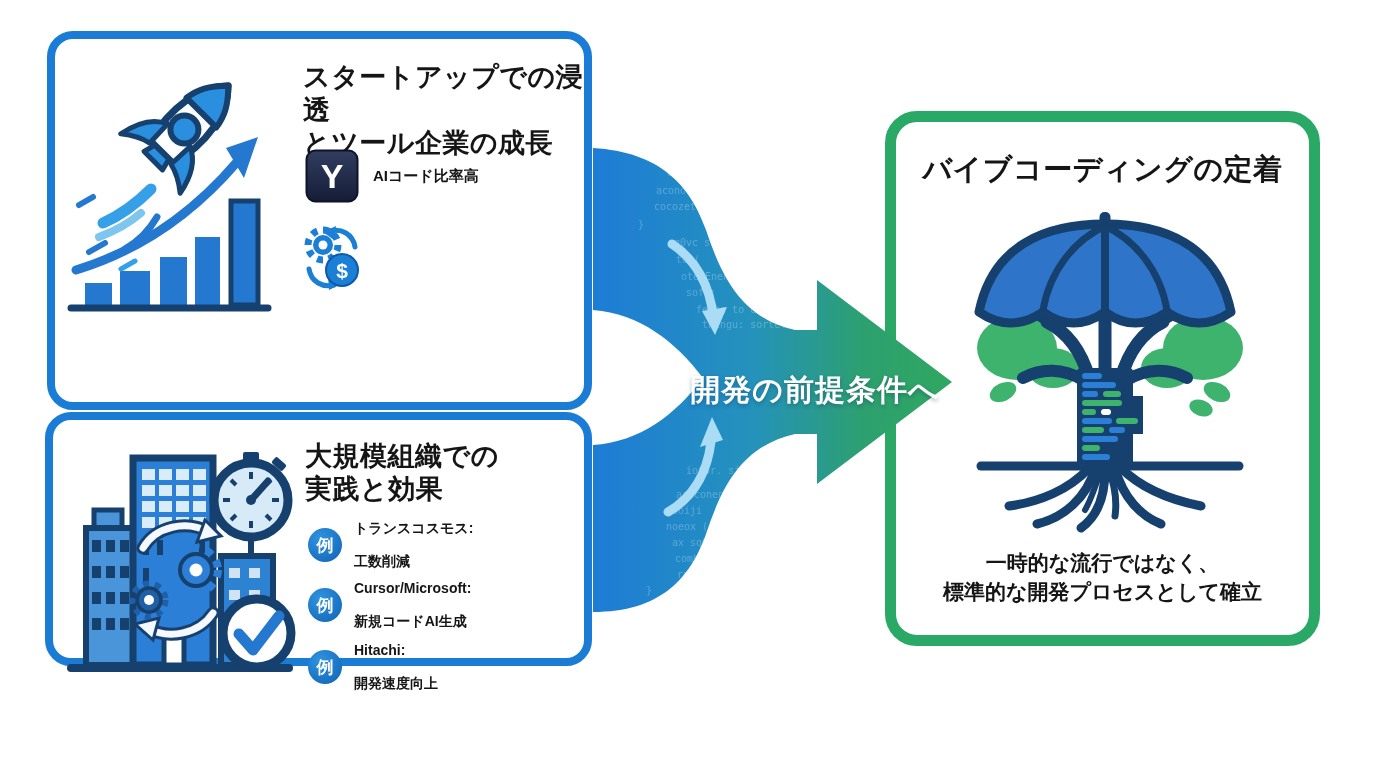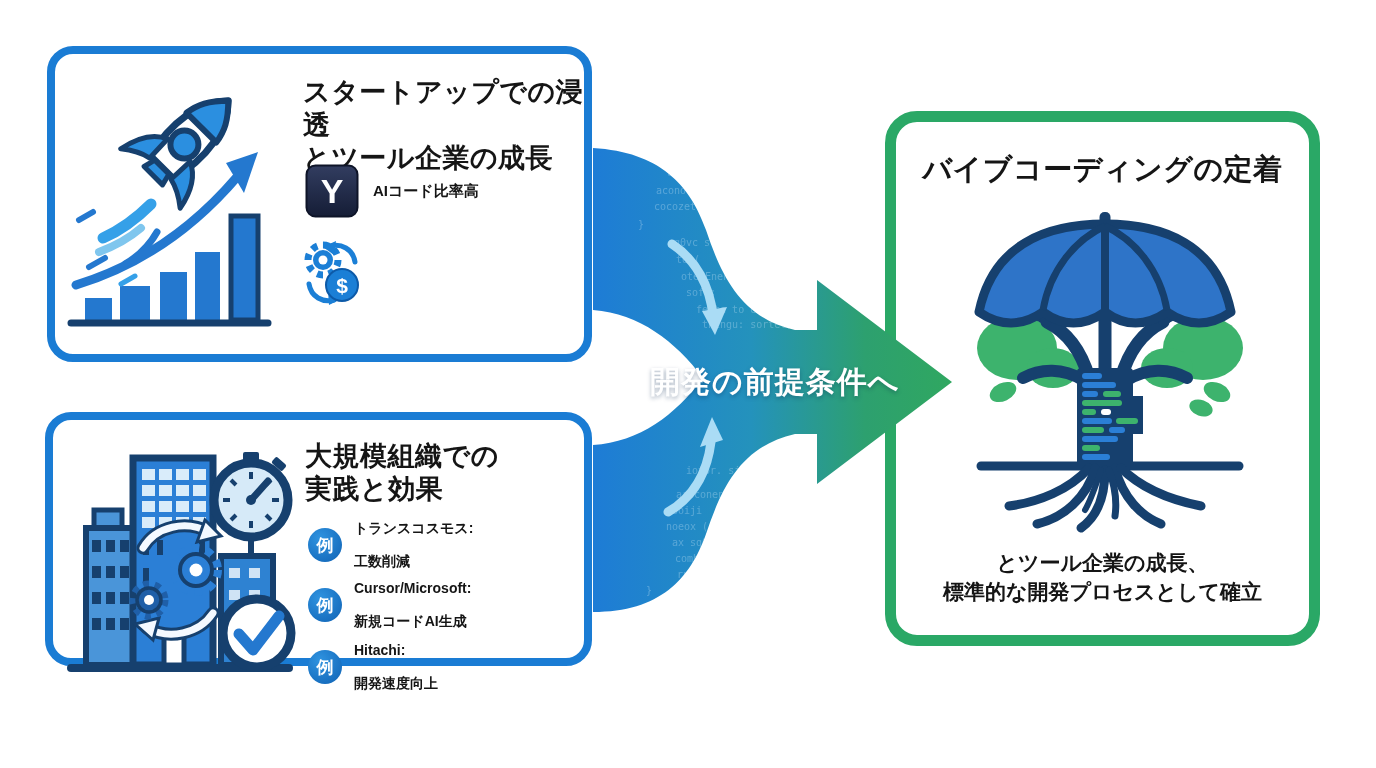--- a/index.html
+++ b/index.html
@@ -15,21 +15,21 @@
   .row2{align-items:flex-start;}
   .item-text{font-size:22px;line-height:26px;font-weight:700;}
   .eb-title{left:252px;top:20px;font-size:27px;line-height:33px;font-weight:700;letter-spacing:.5px;}
   .ex-row{position:absolute;display:flex;align-items:center;gap:12px;left:255px;}
   .ex-badge{width:34px;height:34px;border-radius:50%;background:radial-gradient(circle at 35% 30%,#2f93e0,#0f62b4);
             color:#fff;font-size:17px;font-weight:700;display:flex;align-items:center;justify-content:center;flex:0 0 34px;}
   .ex-text{font-size:14px;line-height:33px;font-weight:700;}
   .rb-title{left:0;top:28px;width:100%;text-align:center;font-size:29px;font-weight:700;letter-spacing:.5px;}
   .rb-caption{left:0;top:426px;width:100%;text-align:center;font-size:21px;line-height:29px;font-weight:700;}
   .ribbon{position:absolute;left:580px;top:136px;z-index:2;}
-  .arrow-label{position:absolute;left:650px;top:362px;width:330px;z-index:4;
+  .arrow-label{position:absolute;left:650px;top:370px;width:330px;text-align:center;z-index:4;
                color:#ffffff;font-size:30px;font-weight:700;letter-spacing:1px;
                text-shadow:0 2px 4px rgba(10,40,80,.35);}
   .code{font-family:"DejaVu Sans Mono","Liberation Mono",monospace;font-size:10px;}
 </style>
 </head>
 <body>
 
 <div class="canvas">
 
   <svg class="ribbon" width="380" height="550" viewBox="0 0 380 550">
@@ -72,21 +72,21 @@
       <polygon points="122,175 147,171 135,199" fill="#aadcf5"></polygon>
     </g>
     <g>
       <path d="M88,376 C112,362 127,338 131,306" fill="none" stroke="#aadcf5" stroke-width="9" stroke-linecap="round"></path>
       <polygon points="120,311 143,304 132,281" fill="#aadcf5"></polygon>
     </g>
   </svg>
 
   <div class="arrow-label">開発の前提条件へ</div>
 
-  <div class="box blue-box" style="left:47px;top:46px;width:545px;height:316px;">
+  <div class="box blue-box" style="left:47px;top:31px;width:545px;height:379px;">
 
     <svg class="abs" style="left:10px;top:8px;" width="225" height="285" viewBox="0 0 225 285">
 
       <g>
         <rect x="20" y="236" width="27" height="22" fill="#2478cf"></rect>
         <rect x="55" y="224" width="30" height="34" fill="#2478cf"></rect>
         <rect x="95" y="210" width="27" height="48" fill="#2478cf"></rect>
         <rect x="130" y="190" width="25" height="68" fill="#2478cf"></rect>
         <rect x="166" y="154" width="27" height="104" fill="#2478cf" stroke="#16406e" stroke-width="5"></rect>
         <line x1="6" y1="261" x2="203" y2="261" stroke="#16406e" stroke-width="7" stroke-linecap="round"></line>
@@ -327,17 +327,17 @@
         <path d="M124,258 C104,280 74,292 44,296" stroke-width="9"></path>
         <path d="M130,258 C122,288 98,308 72,314" stroke-width="9"></path>
         <path d="M140,260 C140,290 130,308 116,318" stroke-width="9"></path>
         <path d="M150,258 C158,288 176,306 196,314" stroke-width="9"></path>
         <path d="M156,258 C176,278 206,290 236,296" stroke-width="9"></path>
         <path d="M144,260 C150,276 152,292 150,306" stroke-width="7"></path>
         <path d="M136,260 C130,278 126,290 120,300" stroke-width="6"></path>
       </g>
     </svg>
 
-    <div class="abs rb-caption pre">とツール企業の成長、
+    <div class="abs rb-caption pre">一時的な流行ではなく、
 標準的な開発プロセスとして確立</div>
   </div>
 
 </div>
 
 </body></html>

